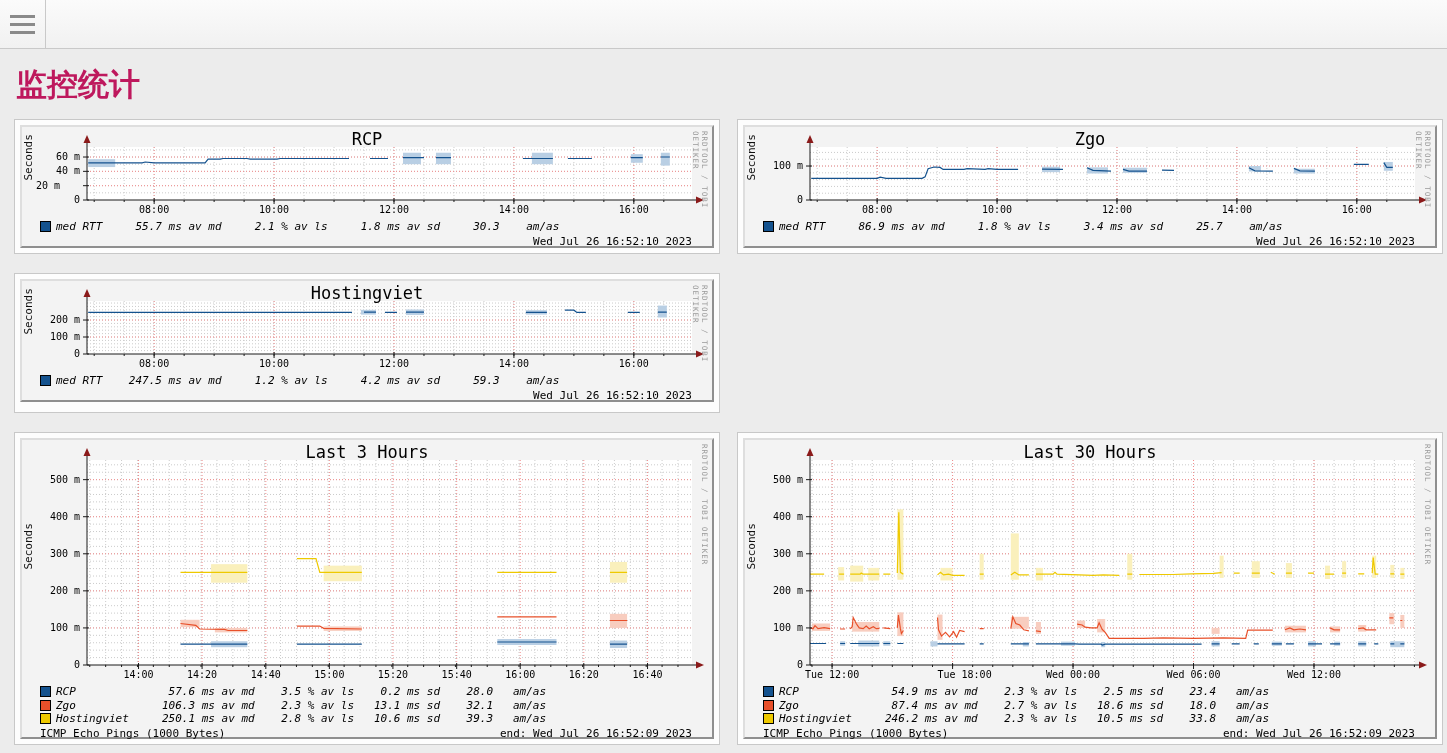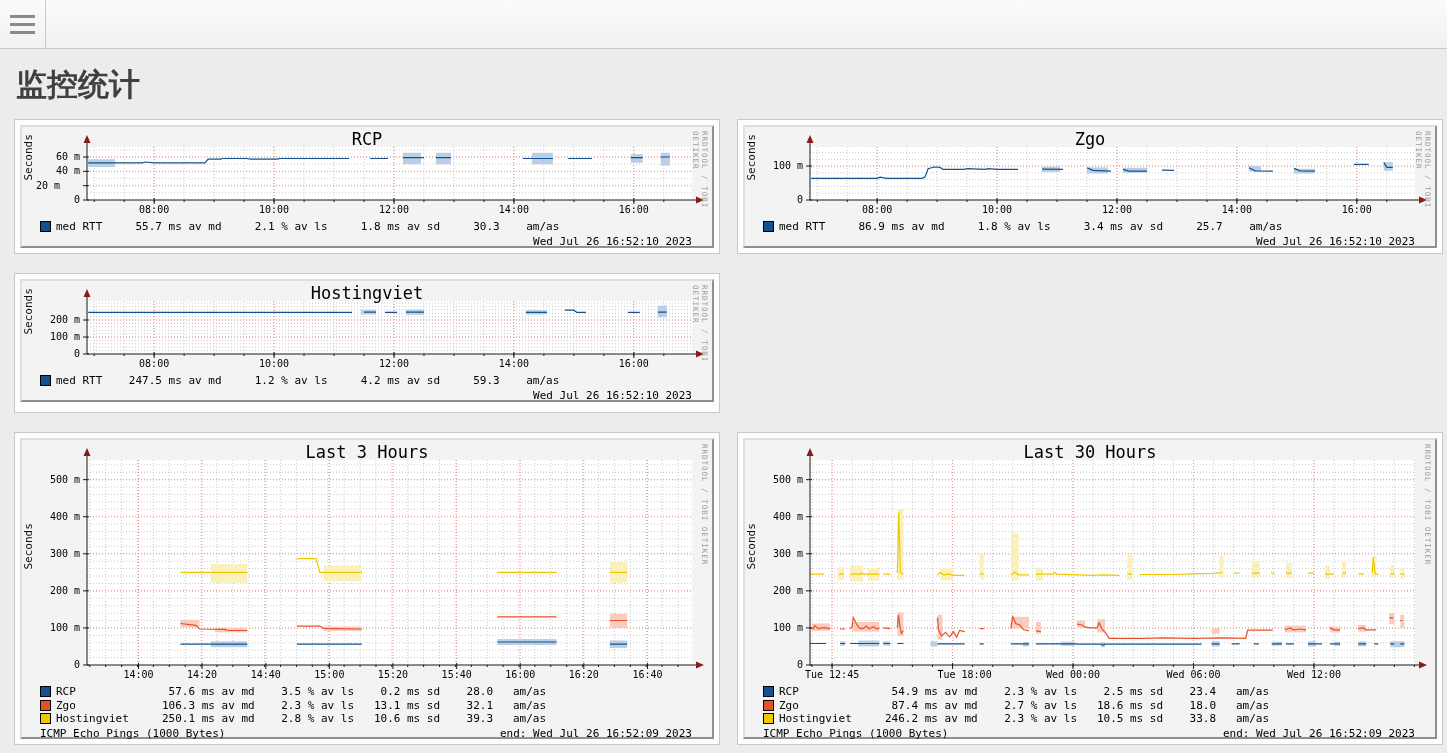--- a/index.html
+++ b/index.html
@@ -2,35 +2,35 @@
 <html><head>
 <meta charset="utf-8">
 <style>
   html,body{margin:0;padding:0;background:#ececec;font-family:"Liberation Sans",sans-serif;}
   body{width:1447px;height:753px;overflow:hidden;}
   
   .topbar{height:48px;background:linear-gradient(#fbfbfb,#f1f1f1);border-bottom:1px solid #c9c9c9;display:flex;align-items:stretch;}
   .menu-btn{width:46px;border:none;border-right:1px solid #c9c9c9;background:transparent;display:flex;flex-direction:column;justify-content:center;align-items:center;gap:5px;cursor:pointer;padding:0;}
   .menu-btn .bar{display:block;width:25px;height:3px;background:#8a8a8a;}
   
-  h1.page-title{margin:17px 0 15px 16px;font-size:31px;line-height:38px;color:#404040;font-weight:bold;}
+  h1.page-title{margin:17px 0 15px 16px;font-size:31px;line-height:38px;color:#be185d;font-weight:bold;}
   
   .content{margin:0 14px;display:grid;grid-template-columns:706px 706px;grid-template-rows:135px 140px 313px;gap:19px 17px;}
   .panel{background:#fdfdfd;border:1px solid #c8c8c8;padding:5px;box-sizing:border-box;}
   .pa-rcp{grid-area:1/1} .pa-zgo{grid-area:1/2} .pa-hv{grid-area:2/1} .pa-l3{grid-area:3/1} .pa-l30{grid-area:3/2}
   .rrd{position:relative;background:#f3f3f3;border:2px solid;border-color:#dedede #8f8f8f #8f8f8f #dedede;
        font-family:"DejaVu Sans Mono","Liberation Mono",monospace;color:#000;}
   .rrd.small{width:690px;height:119px;}
   .rrd.large{width:690px;height:297px;}
   .g-title{position:absolute;top:2px;left:0;width:100%;text-align:center;font-size:17px;}
   .g-ylab{position:absolute;left:-2px;font-size:11px;transform:rotate(-90deg);transform-origin:center;color:#111;}
   .g-wm{position:absolute;right:3px;top:4px;font-size:7.5px;letter-spacing:1px;color:#999;writing-mode:vertical-rl;}
   .g-xt{position:absolute;width:70px;text-align:center;font-size:10px;}
   .g-yt{position:absolute;left:0;text-align:right;font-size:10px;}
-  .g-leg{position:absolute;left:18px;right:20px;font-size:11px;white-space:pre;display:flex;align-items:center;}
+  .g-leg{position:absolute;left:18px;right:20px;font-size:11px;white-space:pre;display:flex;align-items:center;font-style:italic;}
   .g-leg .sw{display:inline-block;width:9px;height:9px;border:1px solid #000;margin-right:5px;flex:none;}
   .g-foot{position:absolute;left:18px;right:20px;font-size:11px;display:flex;justify-content:space-between;white-space:pre;}
   svg{position:absolute;left:0;top:0;}
 </style>
 </head>
 <body>
 
 <div class="topbar">
   <button class="menu-btn">
     <span class="bar"></span>
@@ -667,21 +667,21 @@
           <line x1="61" y1="150.85895117540687" x2="67" y2="150.85895117540687" stroke="#1a1a1a" stroke-width="1"></line>
           <line x1="61" y1="113.78842676311031" x2="67" y2="113.78842676311031" stroke="#1a1a1a" stroke-width="1"></line>
           <line x1="61" y1="76.71790235081374" x2="67" y2="76.71790235081374" stroke="#1a1a1a" stroke-width="1"></line>
           <line x1="61" y1="39.64737793851717" x2="67" y2="39.64737793851717" stroke="#1a1a1a" stroke-width="1"></line>
           <polygon points="682,225 674,221.5 674,228.5" fill="#8b1a1a"></polygon>
           <polygon points="65,8 61.5,16 68.5,16" fill="#8b1a1a"></polygon>
         </svg>
         <div class="g-title">Last 30 Hours</div>
         <div class="g-ylab" style="top: 114.5px; width: 16px;">Seconds</div>
         <div class="g-wm">RRDTOOL / TOBI OETIKER</div>
-        <div class="g-xt" style="left: 52.0876px; top: 229px;">Tue 12:45</div>
+        <div class="g-xt" style="left: 52.0876px; top: 229px;">Tue 12:00</div>
         <div class="g-xt" style="left: 172.566px; top: 229px; margin-left: 12px;">Tue 18:00</div>
         <div class="g-xt" style="left: 293.043px; top: 229px;">Wed 00:00</div>
         <div class="g-xt" style="left: 413.521px; top: 229px;">Wed 06:00</div>
         <div class="g-xt" style="left: 533.999px; top: 229px;">Wed 12:00</div>
         <div class="g-yt" style="width: 58px; top: 219px;">0</div>
         <div class="g-yt" style="width: 58px; top: 181.929px;">100 m</div>
         <div class="g-yt" style="width: 58px; top: 144.859px;">200 m</div>
         <div class="g-yt" style="width: 58px; top: 107.788px;">300 m</div>
         <div class="g-yt" style="width: 58px; top: 70.7179px;">400 m</div>
         <div class="g-yt" style="width: 58px; top: 33.6474px;">500 m</div>

